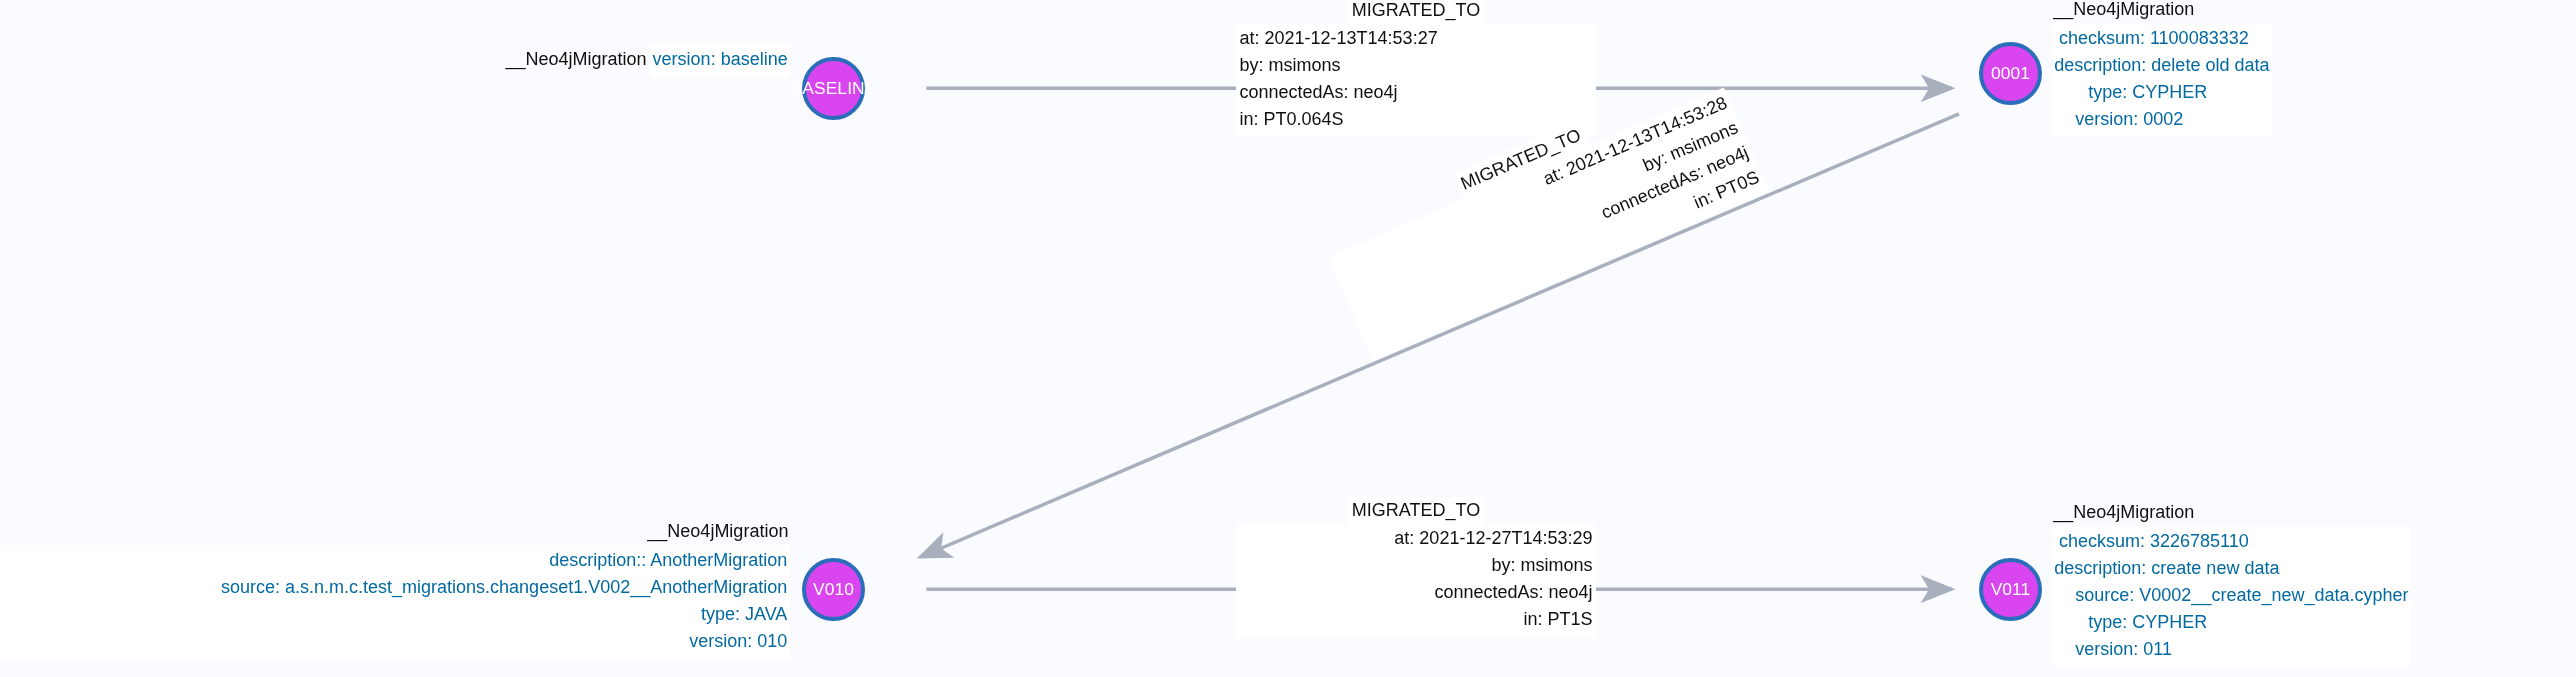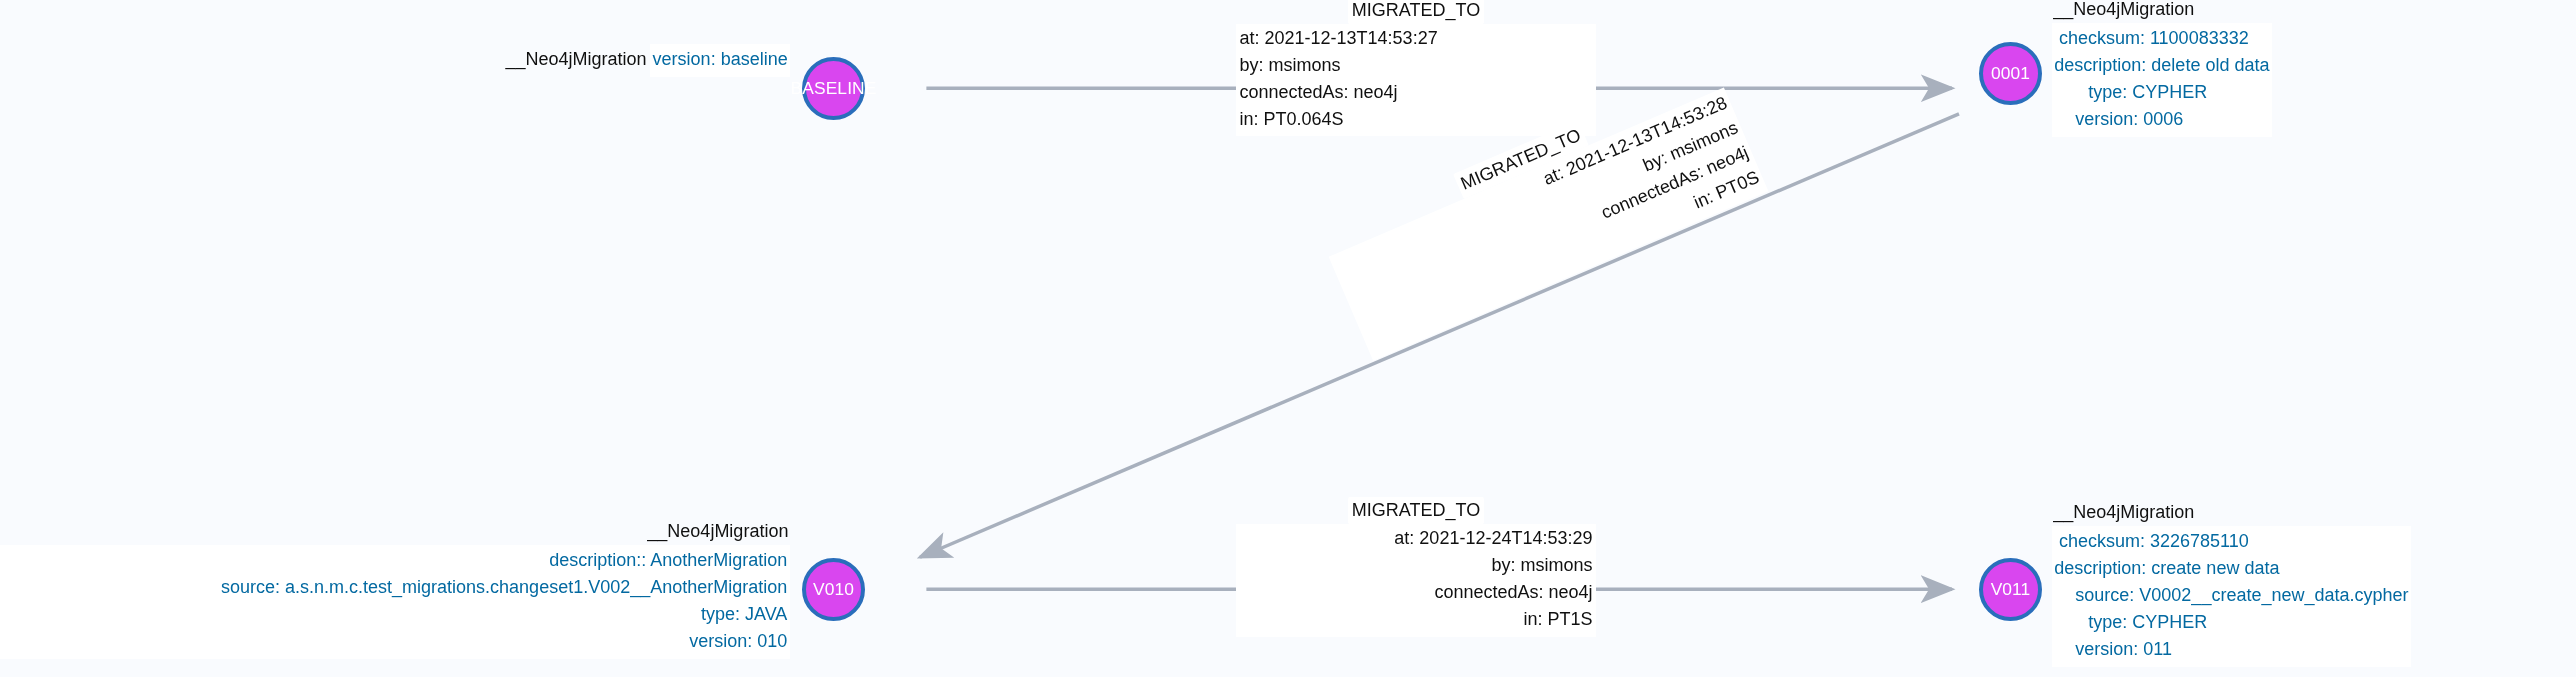--- a/index.html
+++ b/index.html
@@ -136,21 +136,21 @@
 
   <div class="node" style="left:1979px; top:42px; width:63px; height:63px;">
     <span class="node-caption">0001</span>
   </div>
   <div class="prop-block align-left" style="left:2052px; top:-4.1px;">
     <div class="prop-title">__Neo4jMigration</div>
     <div class="prop-rows" style="display:block;">
       <div class="prop-row" style="padding-left:4.6px;">checksum: 1100083332</div>
       <div class="prop-row">description: delete old data</div>
       <div class="prop-row" style="padding-left:34px;">type: CYPHER</div>
-      <div class="prop-row" style="padding-left:21px;">version: 0006</div>
+      <div class="prop-row" style="padding-left:21px;">version: 0002</div>
     </div>
   </div>
 
   <div class="rel-block rotated" style="left:1318px; top:232px; width:430px; transform: rotate(-23.2deg);">
     <div class="rel-type">MIGRATED_TO</div>
     <div class="rel-rows align-right" style="display:block; text-align:right;">
       <div class="rel-row">at: 2021-12-13T14:53:28</div>
       <div class="rel-row">by: msimons</div>
       <div class="rel-row">connectedAs: neo4j</div>
       <div class="rel-row">in: PT0S</div>
@@ -166,21 +166,21 @@
       <div class="prop-row">description:: AnotherMigration</div>
       <div class="prop-row">source: a.s.n.m.c.test_migrations.changeset1.V002__AnotherMigration</div>
       <div class="prop-row">type: JAVA</div>
       <div class="prop-row">version: 010</div>
     </div>
   </div>
 
   <div class="rel-block" style="left:1236px; top:497px; width:360px;">
     <div class="rel-type">MIGRATED_TO</div>
     <div class="rel-rows align-right" style="display:block; text-align:right;">
-      <div class="rel-row">at: 2021-12-24T14:53:29</div>
+      <div class="rel-row">at: 2021-12-27T14:53:29</div>
       <div class="rel-row">by: msimons</div>
       <div class="rel-row">connectedAs: neo4j</div>
       <div class="rel-row">in: PT1S</div>
     </div>
   </div>
 
   <div class="node" style="left:1979px; top:558px; width:63px; height:63px;">
     <span class="node-caption">V011</span>
   </div>
   <div class="prop-block align-left" style="left:2052px; top:499px;">

